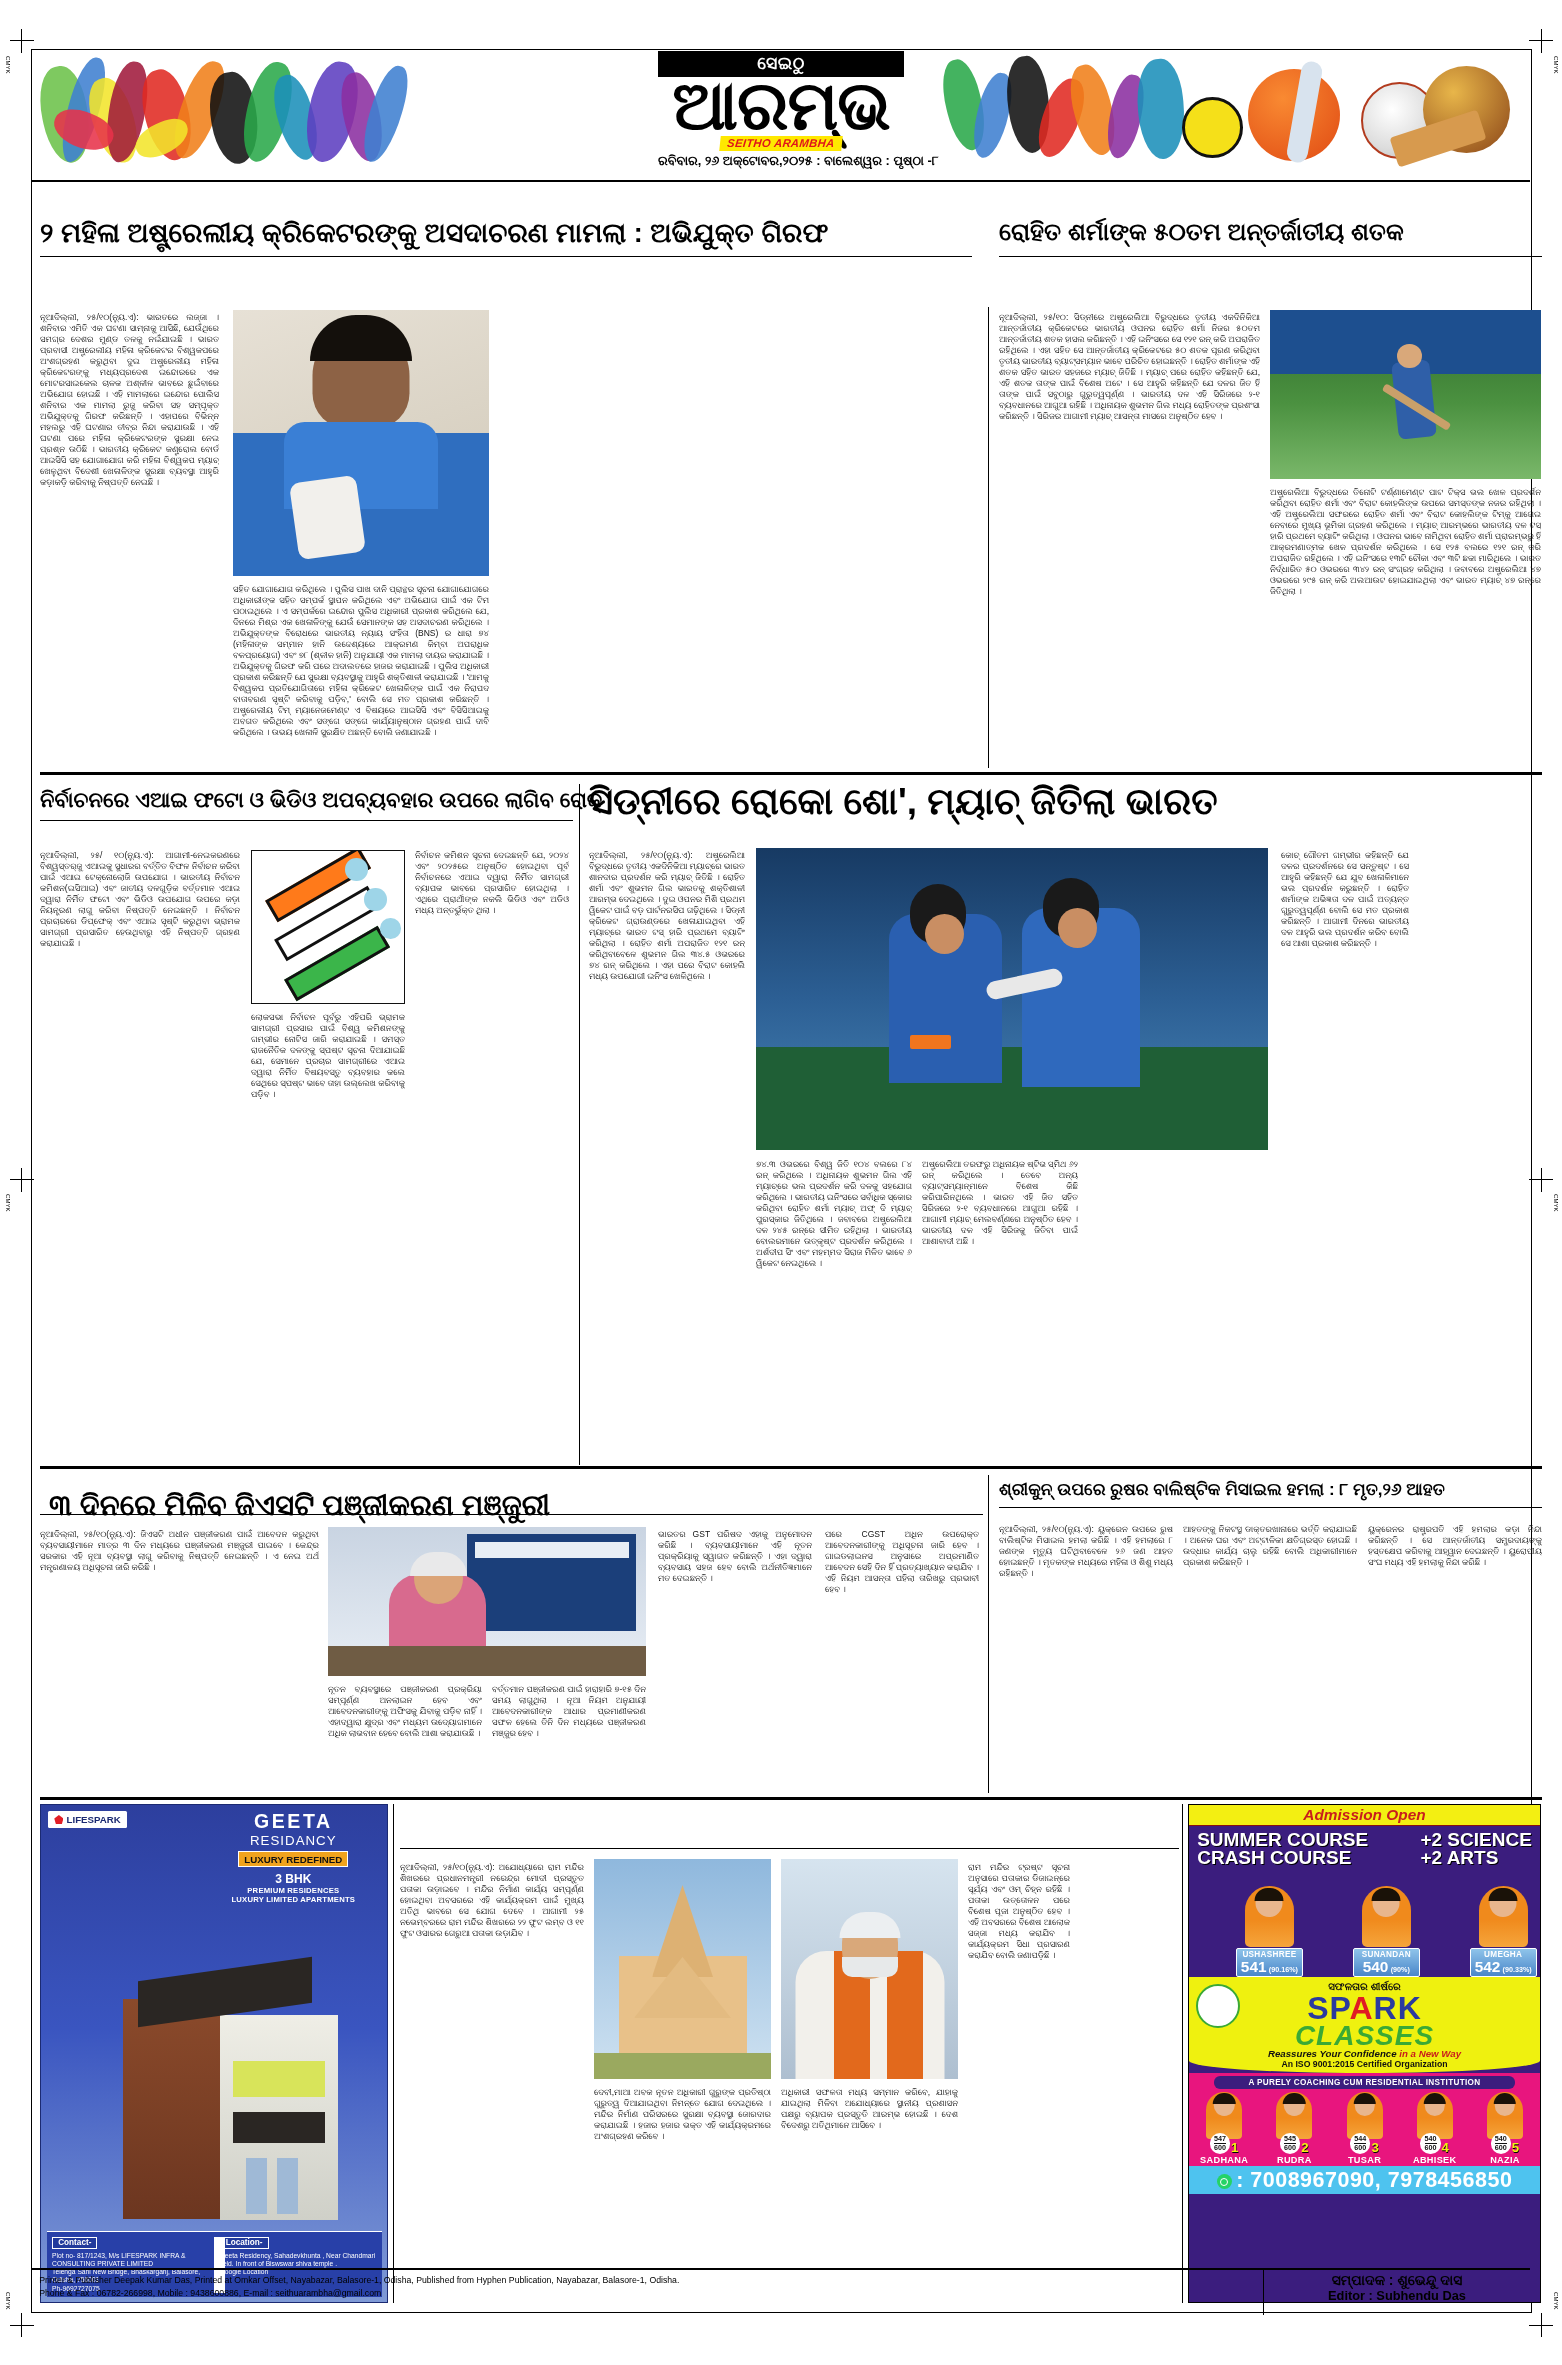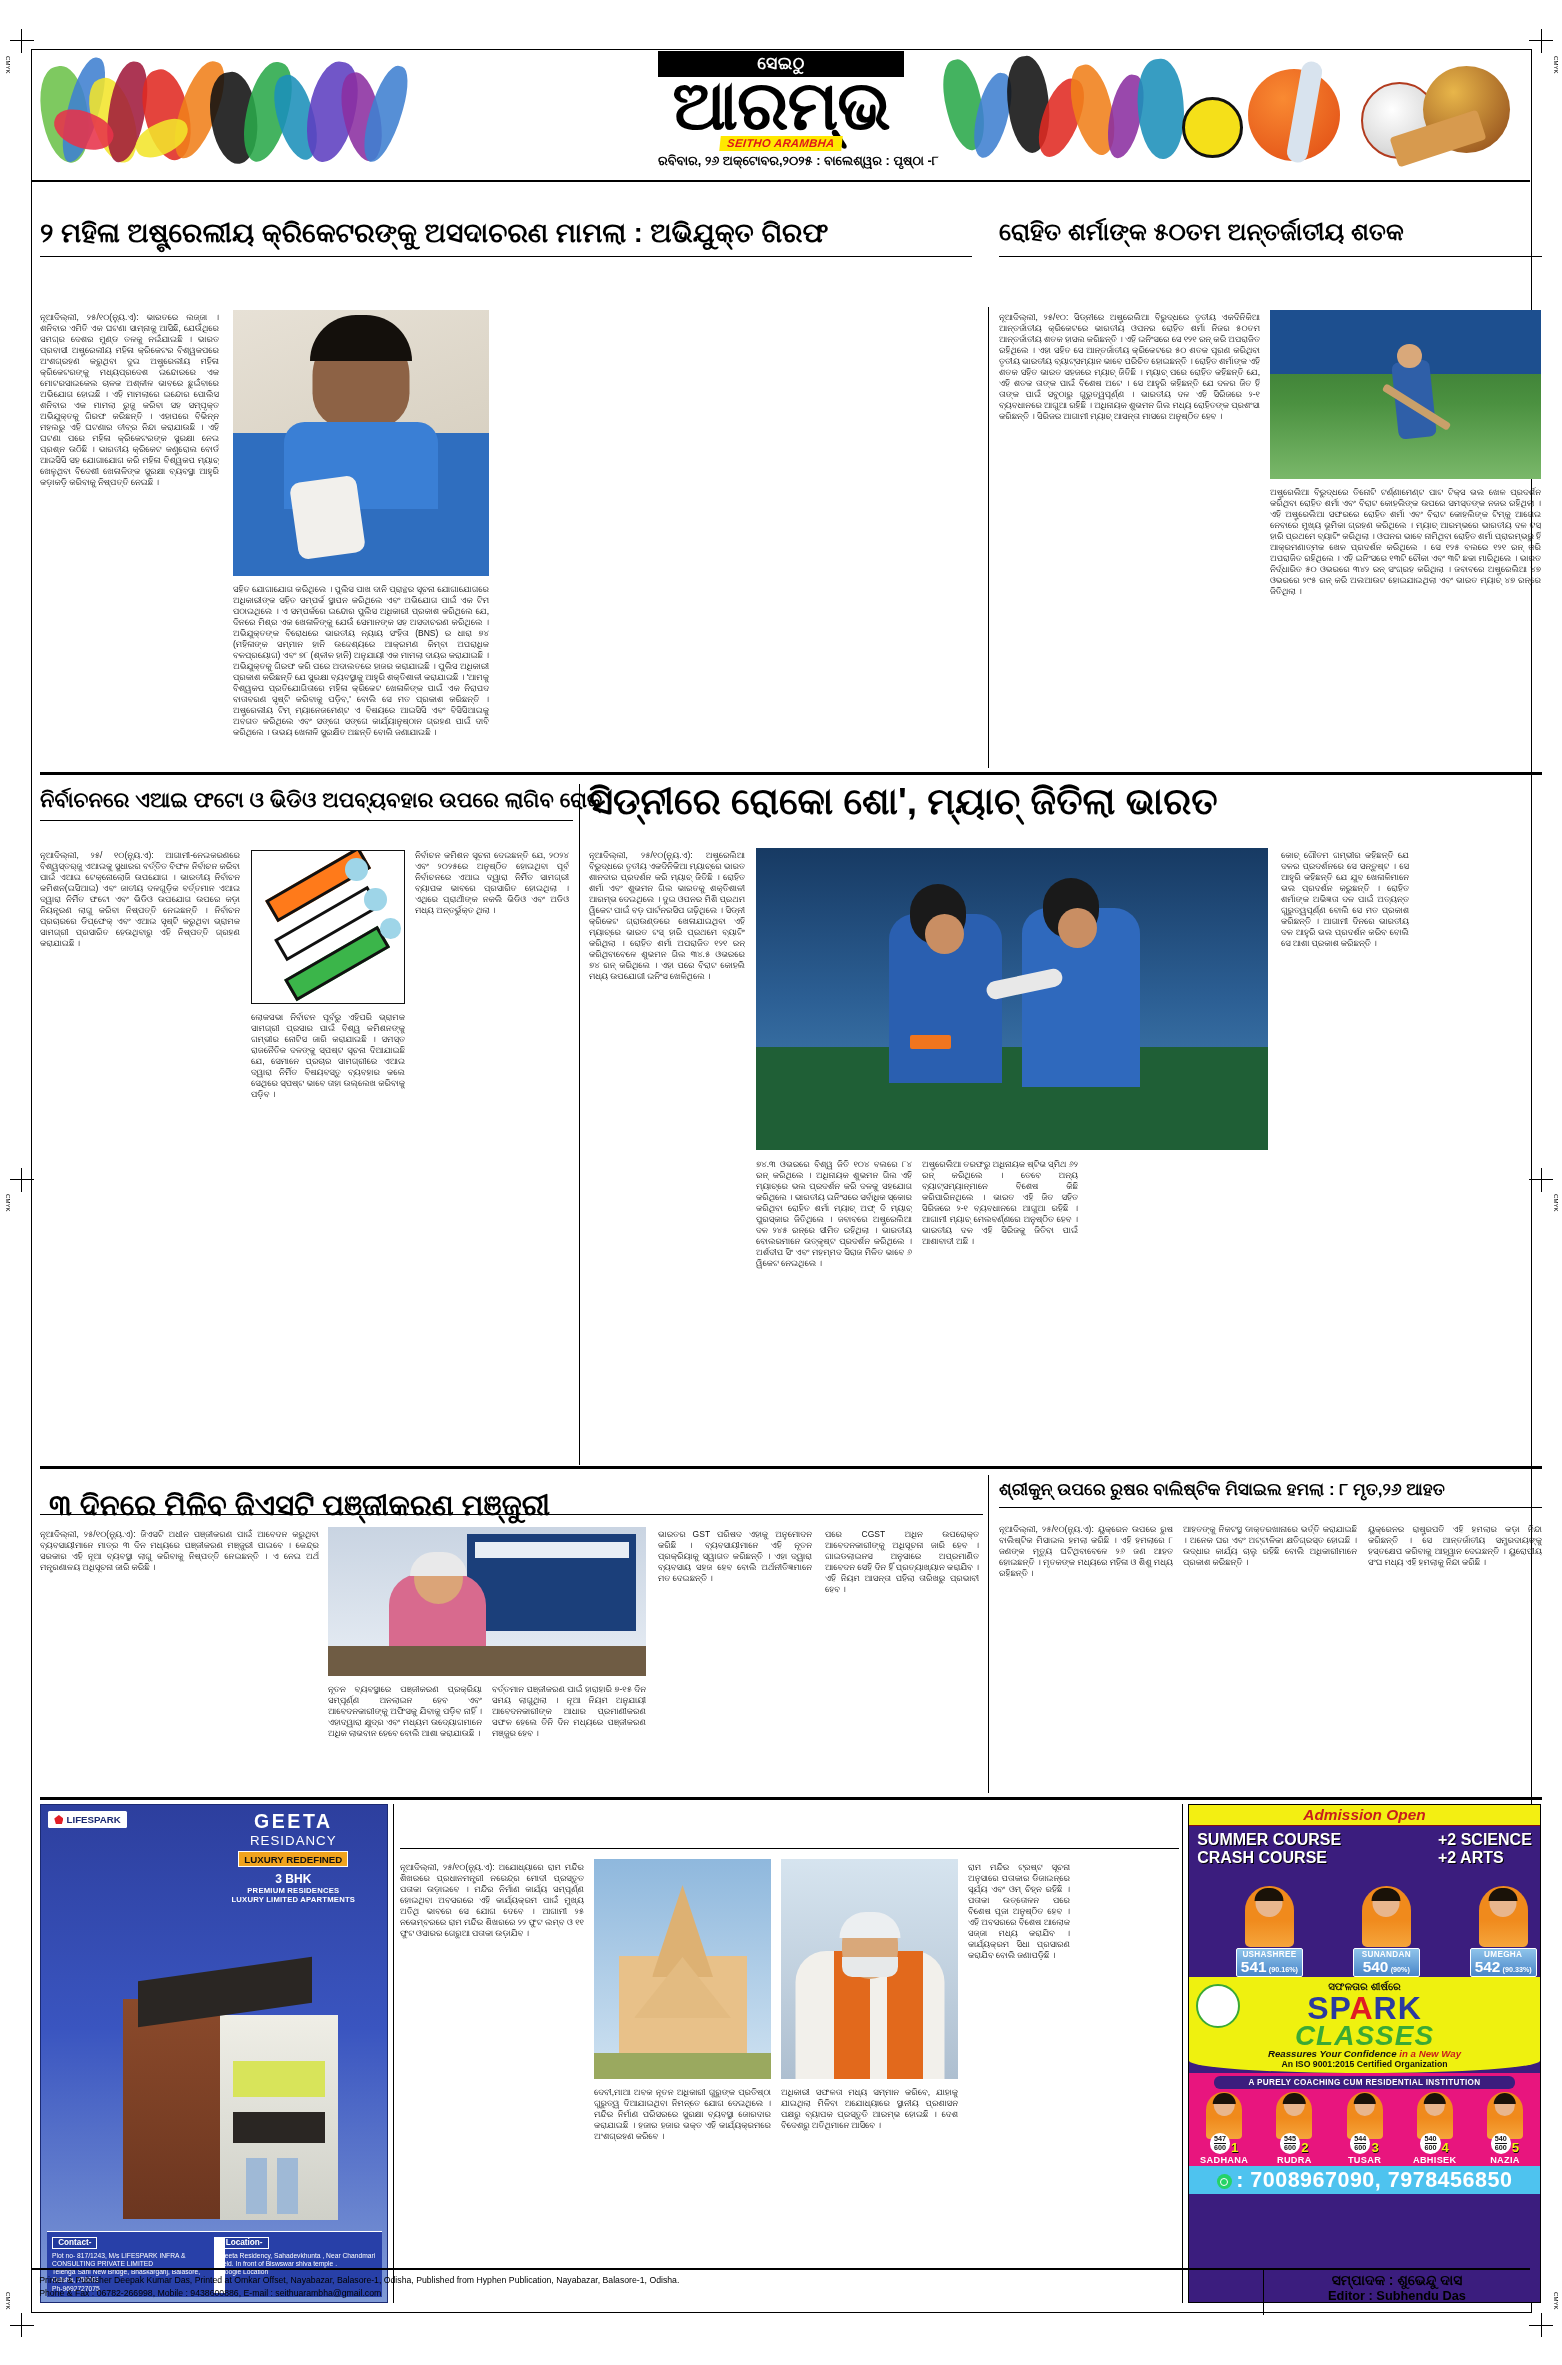--- a/index.html
+++ b/index.html
@@ -155,21 +155,21 @@
     position: absolute; overflow: hidden;
     background: #3b1d7e; border: 1px solid #000;
   }
   .sp-adm {
     background: #f3ef12; color: #c81d1d; text-align: center;
     font-style: italic; font-weight: bold; font-size: 15.4px;
     line-height: 19.5px; border-bottom: 1px solid #8a0f0f;
   }
   .sp-courses {
     display: flex; justify-content: space-between; padding: 5.1px 8.2px 2px;
-    color: #fff; font-weight: bold; font-size: 16px; line-height: 18.4px;
+    color: #fff; font-weight: bold; font-size: 19px; line-height: 18.4px;
     text-shadow: 1px 1px 0 #000;
   }
   .sp-toppers { position: relative; height: 108px; }
   .sp-topper {
     position: absolute; bottom: 0; width: 33.3%; text-align: center; padding-left: 44px;
   }
   .sp-face {
     width: 49px; height: 61px; margin: 0 auto;
     background: linear-gradient(#f08a1c 55%, #f5a53c 100%);
     border-radius: 24.6px 24.6px 5.1px 5.1px; position: relative;

